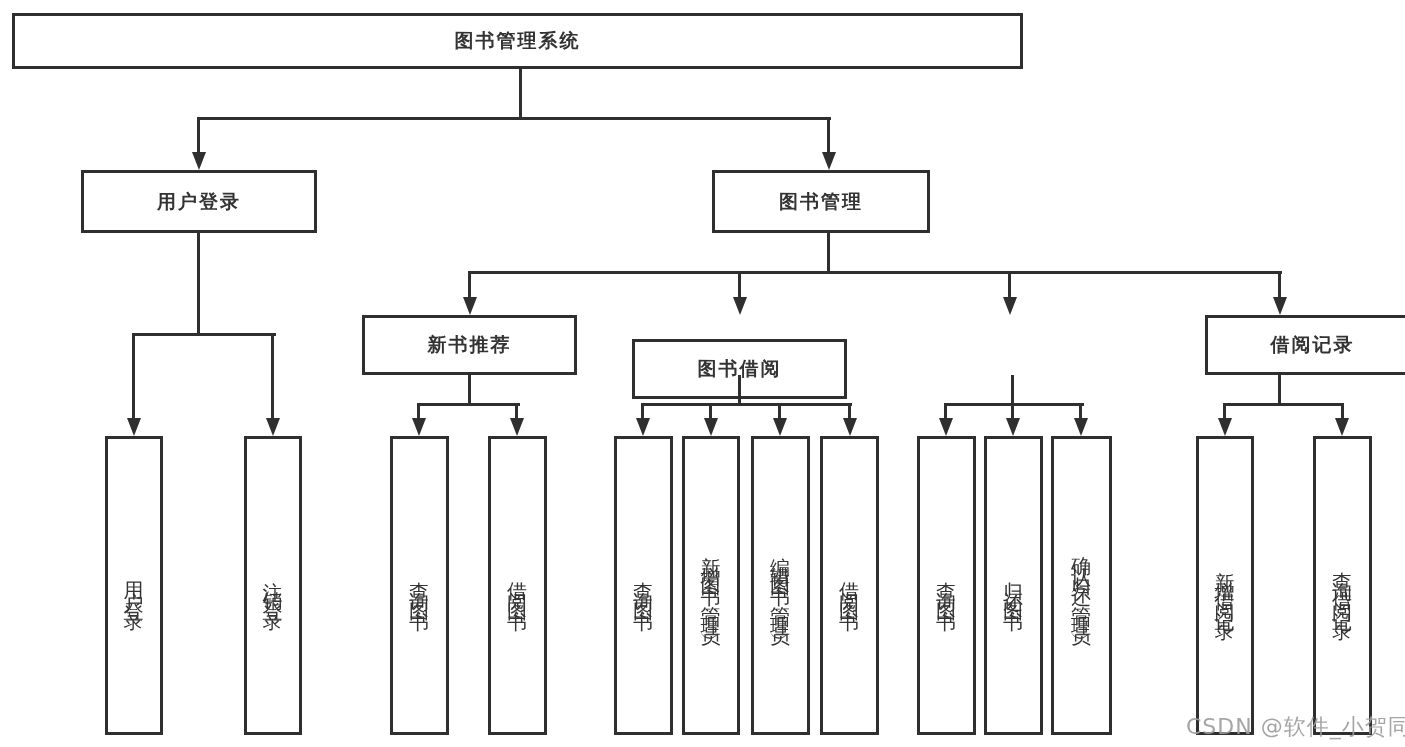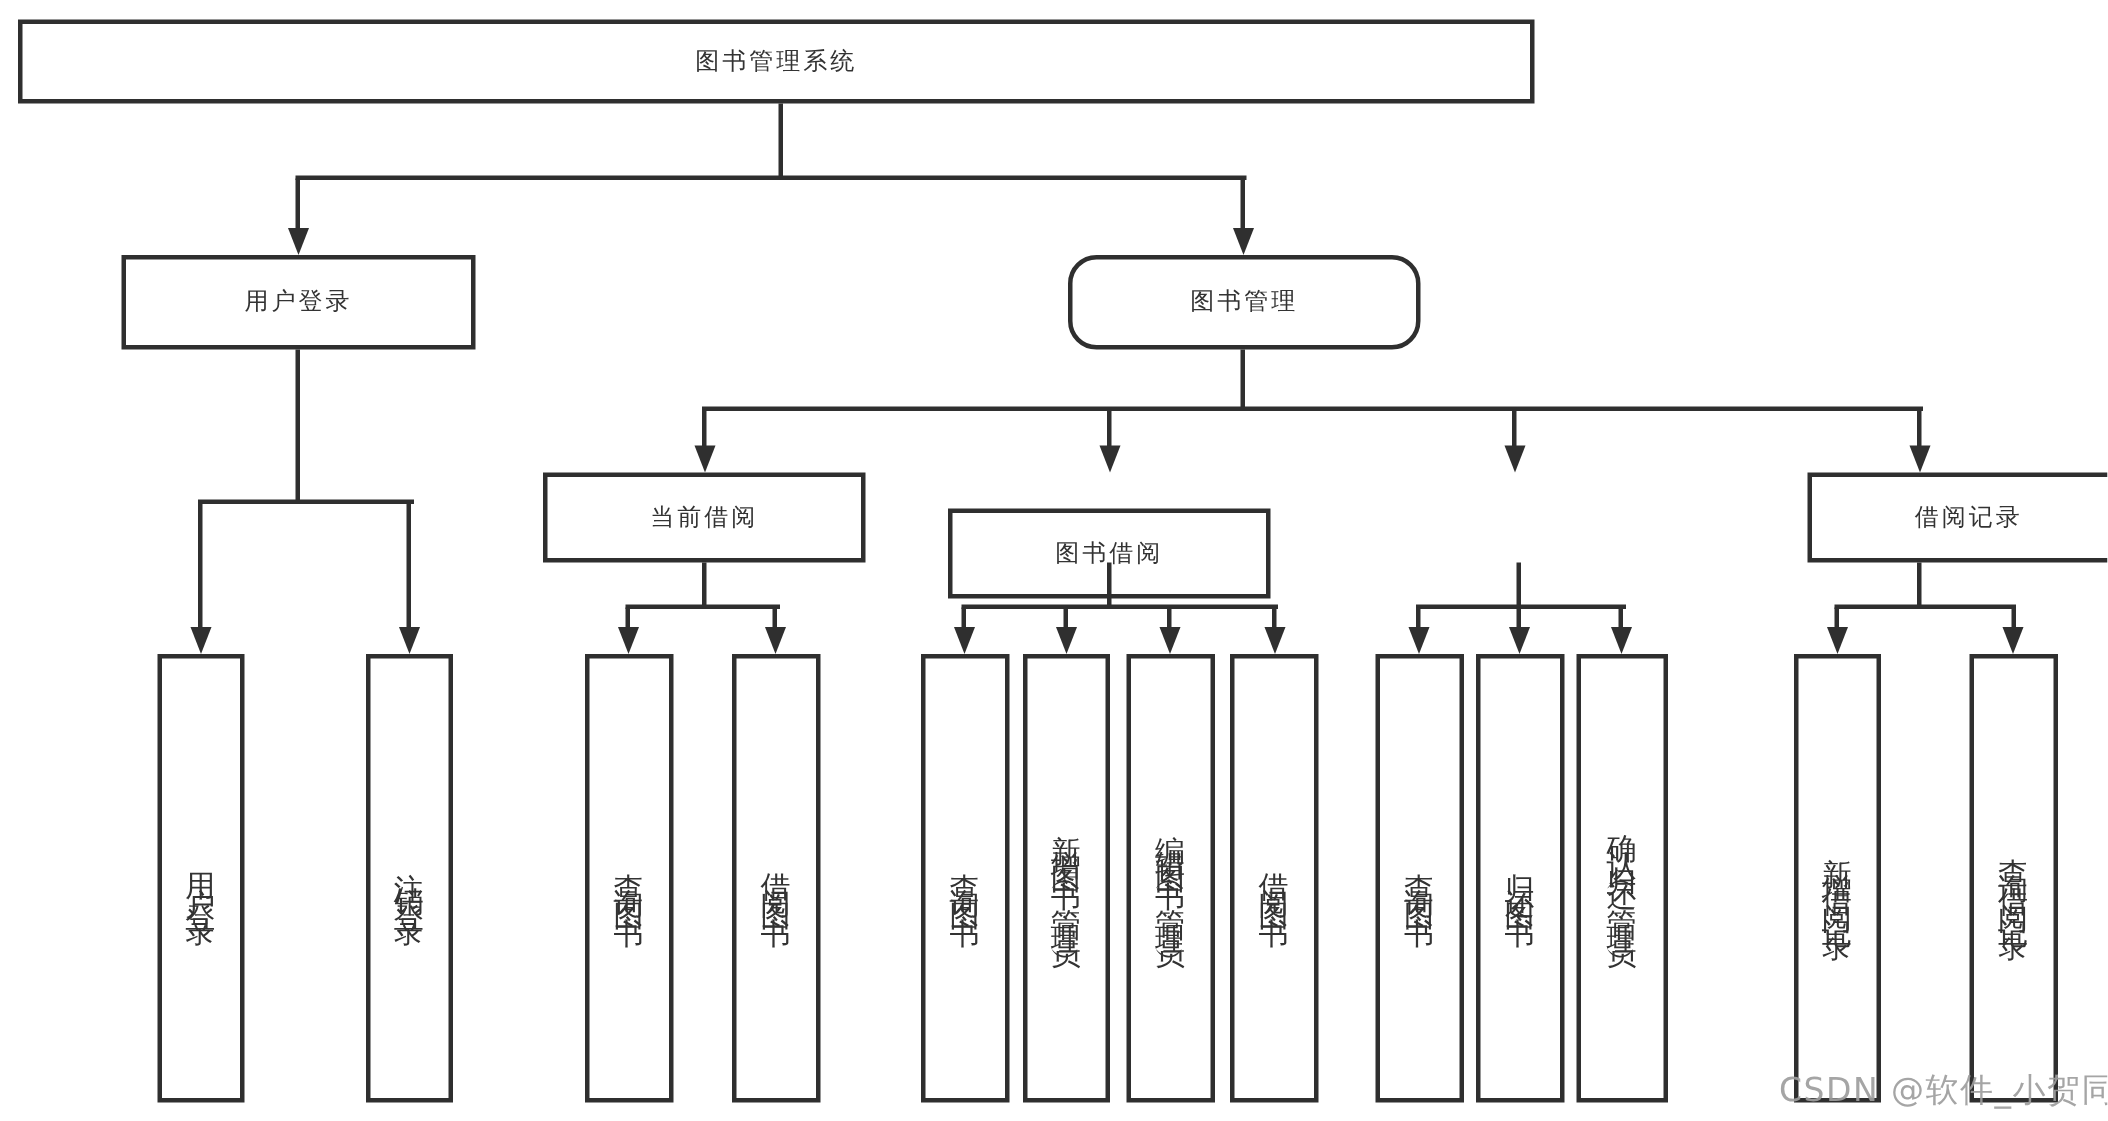--- a/index.html
+++ b/index.html
@@ -14,24 +14,25 @@
   .box {
     position: absolute;
     box-sizing: border-box;
     border: 3px solid var(--line, #2f2f2f);
     background: #ffffff;
     display: flex;
     align-items: center;
     justify-content: center;
   }
   .h-label {
-    font-size: 16px;
+    font-size: 19px;
     color: var(--text, #333333);
     letter-spacing: 2px;
     white-space: nowrap;
+    font-weight: bold;
   }
   .v-label {
     writing-mode: vertical-rl;
     text-orientation: mixed;
     font-size: 20px;
     color: var(--text, #333333);
     letter-spacing: 10px;
     line-height: 1;
     white-space: nowrap;
   }
@@ -68,21 +69,21 @@
   <div class="v-line" style="left:519px; top:69px; height:50px;"></div>
   <div class="h-line" style="left:197px; top:117px; width:634px;"></div>
   <div class="v-line" style="left:197px; top:119px; height:36px;"></div>
   <div class="arrow" style="left:192px; top:152px;"></div>
   <div class="v-line" style="left:827px; top:119px; height:36px;"></div>
   <div class="arrow" style="left:822px; top:152px;"></div>
 
   <div class="box" style="left:81px; top:170px; width:236px; height:63px;">
     <span class="h-label">用户登录</span>
   </div>
-  <div class="box" style="left:712px; top:170px; width:235px; height:63px;border-radius:19px;">
+  <div class="box" style="left:712px; top:170px; width:218px; height:63px;">
     <span class="h-label">图书管理</span>
   </div>
 
   <div class="v-line" style="left:197px; top:233px; height:102px;"></div>
   <div class="h-line" style="left:132px; top:333px; width:144px;"></div>
   <div class="v-line" style="left:132px; top:335px; height:85px;"></div>
   <div class="arrow" style="left:127px; top:418px;"></div>
   <div class="v-line" style="left:271px; top:335px; height:85px;"></div>
   <div class="arrow" style="left:266px; top:418px;"></div>
 
@@ -91,21 +92,21 @@
   <div class="v-line" style="left:468px; top:273px; height:26px;"></div>
   <div class="arrow" style="left:463px; top:297px;"></div>
   <div class="v-line" style="left:738px; top:273px; height:26px;"></div>
   <div class="arrow" style="left:733px; top:297px;"></div>
   <div class="v-line" style="left:1008px; top:273px; height:26px;"></div>
   <div class="arrow" style="left:1003px; top:297px;"></div>
   <div class="v-line" style="left:1278px; top:273px; height:26px;"></div>
   <div class="arrow" style="left:1273px; top:297px;"></div>
 
   <div class="box" style="left:362px; top:315px; width:215px; height:60px;">
-    <span class="h-label">当前借阅</span>
+    <span class="h-label">新书推荐</span>
   </div>
   <div class="box" style="left:632px; top:315px; width:215px; height:60px;margin-top:24px;">
     <span class="h-label">图书借阅</span>
   </div>
   <div class="box" style="left:1205px; top:315px; width:215px; height:60px;">
     <span class="h-label">借阅记录</span>
   </div>
 
   <div class="v-line" style="left:468px; top:375px; height:30px;"></div>
   <div class="h-line" style="left:417px; top:403px; width:103px;"></div>

